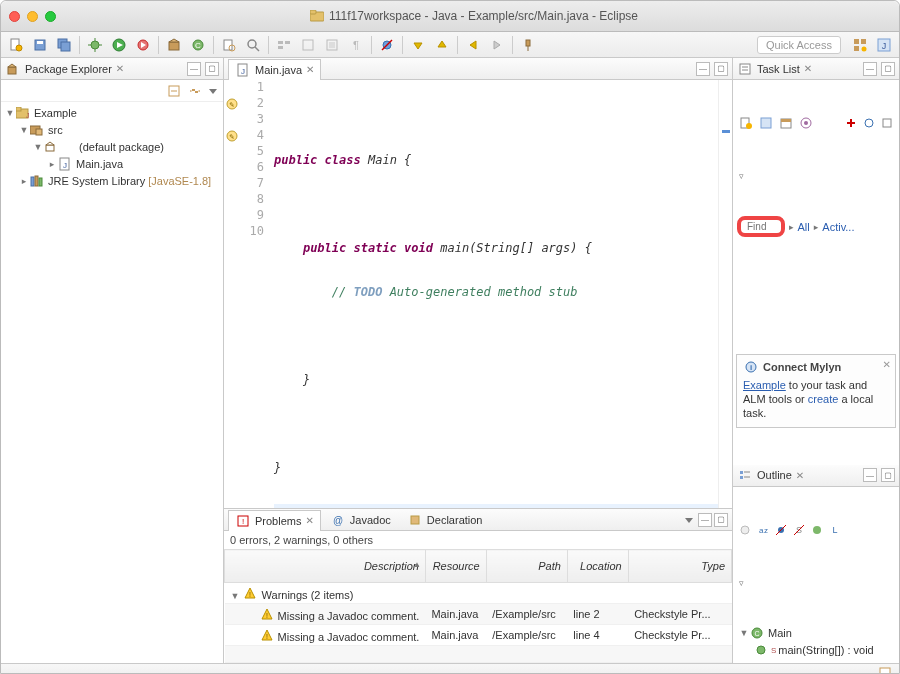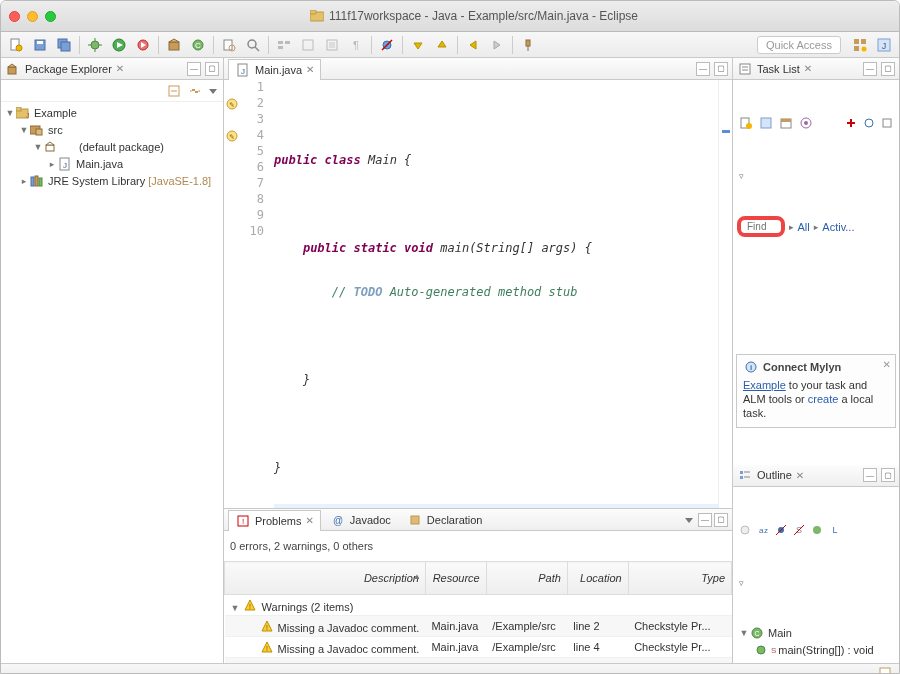--- a/index.html
+++ b/index.html
@@ -39,21 +39,21 @@
 .kw{color:#7f0055;font-weight:bold;}
 .cmt{color:#3f7f5f;margin-top:44px;}
 .tag{color:#7f9fbf;font-weight:bold;}
 .cur{background:#e8f2fe;}
 .ovr{width:14px;background:#fff;border-left:1px solid #eee;position:relative;}
 .ovmark{position:absolute;right:2px;width:8px;height:3px;background:#5a8fd6;}
 .bottom{height:155px;border-top:1px solid #c9c9c9;display:flex;flex-direction:column;}
 .btabs{height:22px;background:linear-gradient(#fcfcfc,#efefef);border-bottom:1px solid #c9c9c9;display:flex;align-items:center;padding:0 4px;gap:2px;}
 .btab{padding:2px 6px;display:flex;align-items:center;gap:4px;border:1px solid transparent;cursor:pointer;height:21px;margin-top:1px;font-size:11px;}
 .btab.active{background:#fff;border:1px solid #c9c9c9;border-bottom:none;}
-.psum{padding:9px 6px;font-size:11px;color:#444;}
+.psum{padding:3px 6px;font-size:11px;color:#444;}
 .ptable{flex:1;overflow:auto;}
 .ptable table{width:100%;border-collapse:collapse;font-size:11px;}
 .ptable th{text-align:right;padding:10px 6px;border:1px solid #ddd;background:linear-gradient(#fafafa,#eee);font-weight:normal;color:#333;position:relative;font-style:italic;}
 .ptable td{padding:2px 6px;border-bottom:1px solid #f0f0f0;white-space:nowrap;}
 .ptable tr.alt td{background:#f7f7f7;}
 .sort{position:absolute;right:4px;color:#777;font-size:8px;}
 .task-tb{height:24px;display:flex;align-items:center;padding:0 4px;gap:2px;}
 .find-row{display:flex;align-items:center;gap:4px;padding:2px 4px;}
 .find-row input{width:48px;border:4px solid #ef4444;border-radius:8px;padding:1px 6px;font-size:10px;color:#888;}
 .lnk{color:#2a5db0;cursor:pointer;font-size:11px;}

